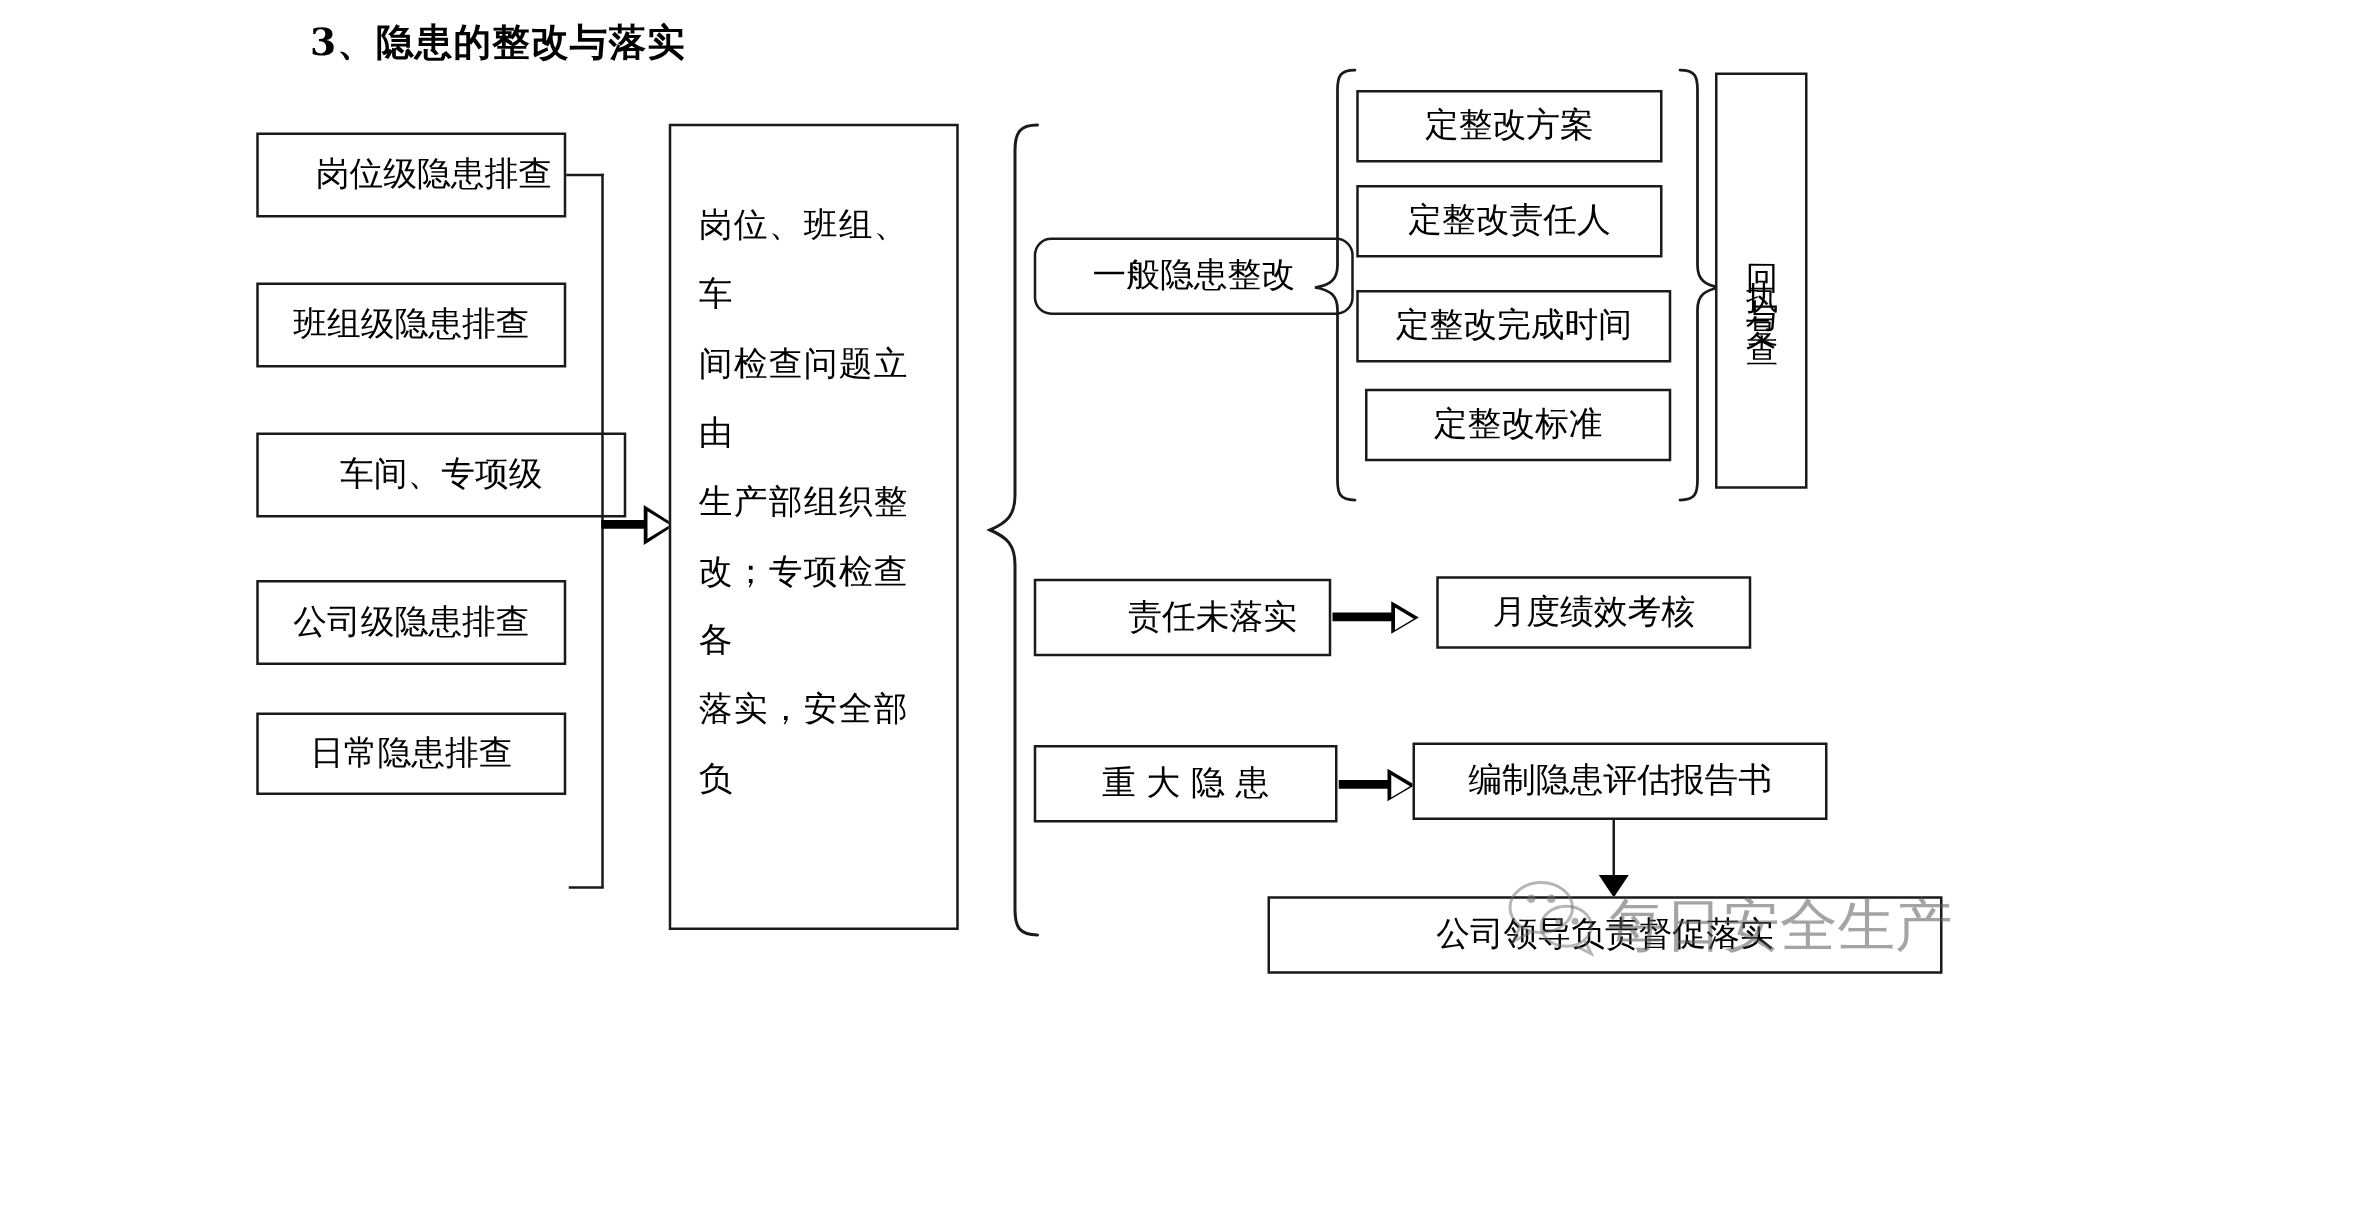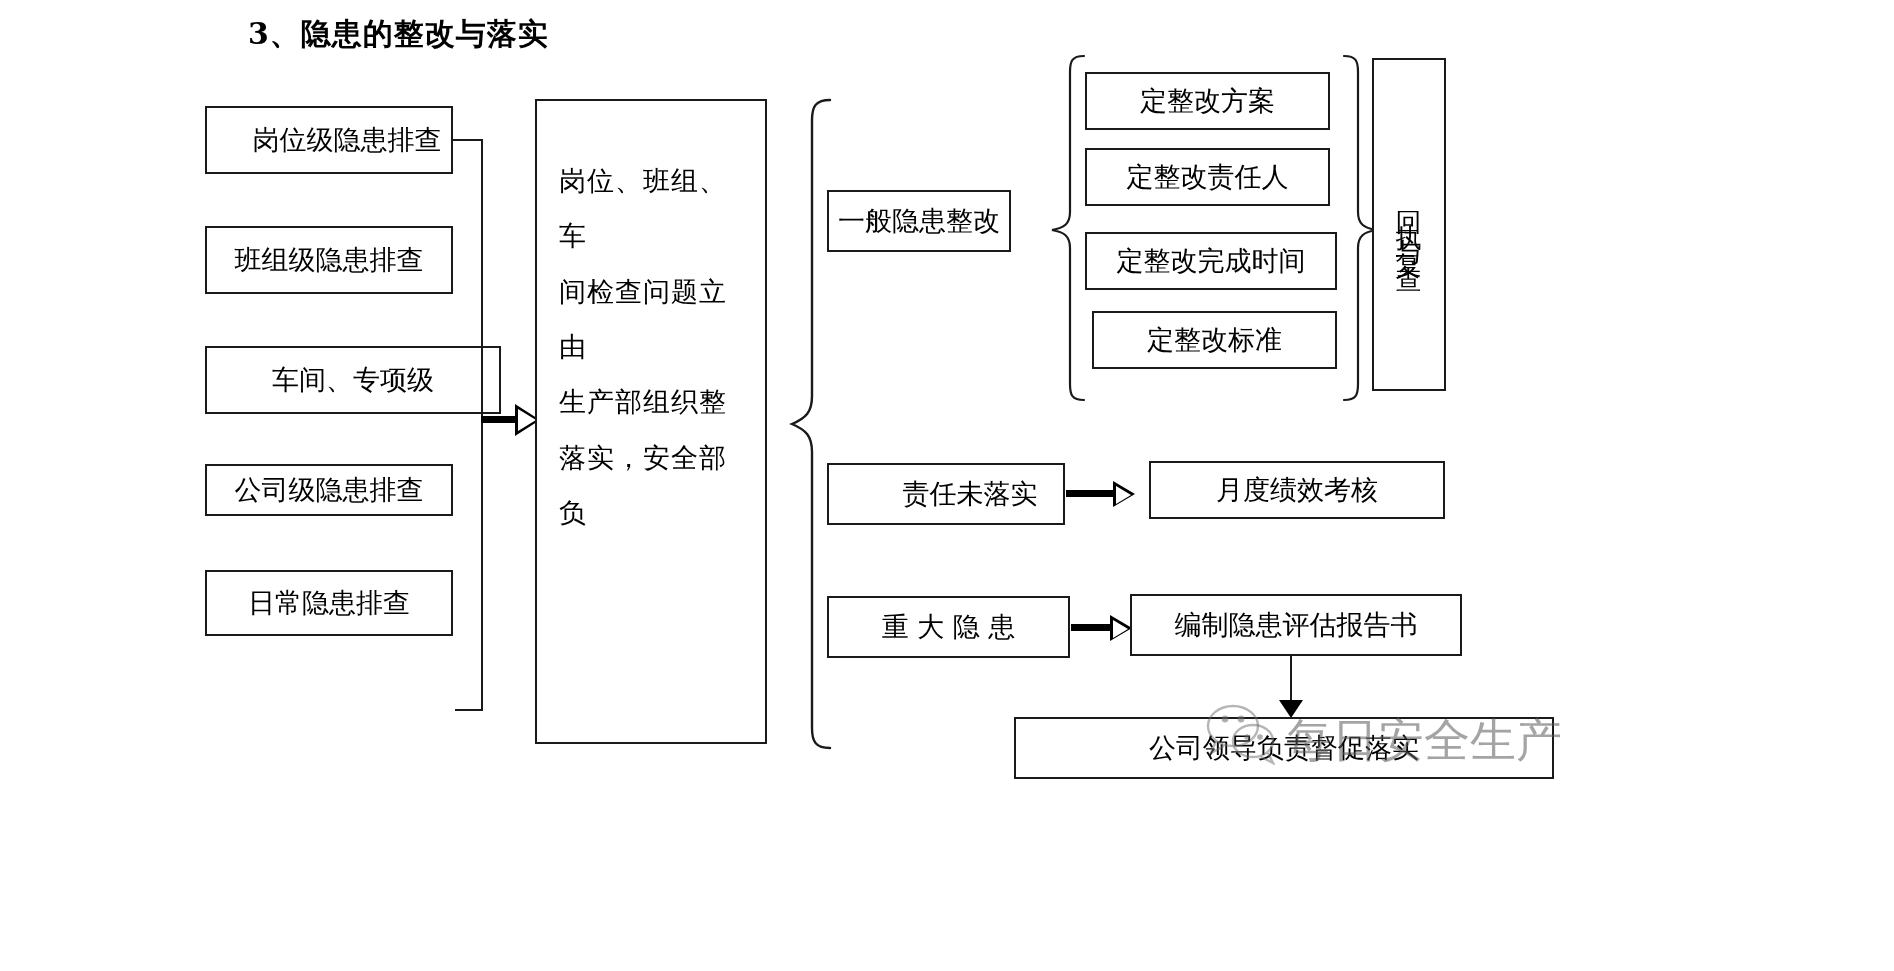--- a/index.html
+++ b/index.html
@@ -108,50 +108,51 @@
   </div>
 
   <div class="box" style="left:205px; top:226px; width:248px; height:68px;">
     <span>班组级隐患排查</span>
   </div>
 
   <div class="box" style="left:205px; top:346px; width:296px; height:68px;">
     <span>车间、专项级</span>
   </div>
 
-  <div class="box" style="left:205px; top:464px; width:248px; height:52px;">
+  <div class="box" style="left:205px; top:464px; width:248px; height:68px;">
     <span>公司级隐患排查</span>
   </div>
 
   <div class="box" style="left:205px; top:570px; width:248px; height:66px;">
     <span>日常隐患排查</span>
   </div>
 
 
   <div class="line hline" style="left:453px; top:139px; width:30px;"></div>
   <div class="line vline" style="left:481px; top:139px; height:571px;"></div>
   <div class="line hline" style="left:455px; top:709px; width:28px;"></div>
 
   <div class="arrow-shaft" style="left:481px; top:416px; width:36px;"></div>
   <div class="arrow-head" style="left:515px; top:404px; border-top:16px solid transparent; border-bottom:16px solid transparent; border-left:25px solid #000;"></div>
   <div class="arrow-head" style="left:518px; top:409px; border-top:11px solid transparent; border-bottom:11px solid transparent; border-left:18px solid #ffffff;"></div>
 
   <div class="center-box" style="left:535px; top:99px; width:232px; height:645px;">
     <div>岗位、班组、车</div>
     <div>间检查问题立由</div>
     <div>生产部组织整</div>
+    <div>改；专项检查各</div>
     <div>落实，安全部负</div>
 
   </div>
 
   <svg class="brace" style="left:786px; top:96px;" width="48" height="656" viewBox="0 0 48 656">
     <path d="M44 4 C30 4, 26 10, 26 24 L26 300 C26 316, 20 322, 6 328 C20 334, 26 340, 26 356 L26 632 C26 646, 30 652, 44 652" fill="none" stroke="#1a1a1a" stroke-width="2.4" stroke-linecap="round"></path>
   </svg>
 
-  <div class="box" style="left:827px; top:190px; width:184px; height:62px;">
+  <div class="box" style="left:827px; top:190px; width:256px; height:62px;border-radius:14px;">
     <span>一般隐患整改</span>
   </div>
 
   <svg class="brace" style="left:1046px; top:52px;" width="44" height="352" viewBox="0 0 44 352">
     <path d="M38 4 C26 4, 24 9, 24 20 L24 160 C24 172, 18 176, 6 178 C18 180, 24 184, 24 196 L24 332 C24 343, 26 348, 38 348" fill="none" stroke="#1a1a1a" stroke-width="2.2" stroke-linecap="round"></path>
   </svg>
 
   <div class="box" style="left:1085px; top:72px; width:245px; height:58px;">
     <span>定整改方案</span>
   </div>
@@ -174,21 +175,21 @@
   </div>
 
   <div class="box" style="left:827px; top:463px; width:238px; height:62px;padding-left:48px;">
     <span>责任未落实</span>
   </div>
 
   <div class="arrow-shaft" style="left:1066px; top:490px; width:50px;"></div>
   <div class="arrow-head" style="left:1113px; top:481px; border-top:13px solid transparent; border-bottom:13px solid transparent; border-left:22px solid #000;"></div>
   <div class="arrow-head" style="left:1116px; top:486px; border-top:9px solid transparent; border-bottom:9px solid transparent; border-left:15px solid #ffffff;"></div>
 
-  <div class="box" style="left:1149px; top:461px; width:296px; height:58px;">
+  <div class="box" style="left:1149px; top:461px; width:252px; height:58px;">
     <span>月度绩效考核</span>
   </div>
 
   <div class="box" style="left:827px; top:596px; width:243px; height:62px;">
     <span>重 大 隐 患</span>
   </div>
 
   <div class="arrow-shaft" style="left:1071px; top:624px; width:42px;"></div>
   <div class="arrow-head" style="left:1110px; top:615px; border-top:13px solid transparent; border-bottom:13px solid transparent; border-left:22px solid #000;"></div>
   <div class="arrow-head" style="left:1113px; top:620px; border-top:9px solid transparent; border-bottom:9px solid transparent; border-left:15px solid #ffffff;"></div>

